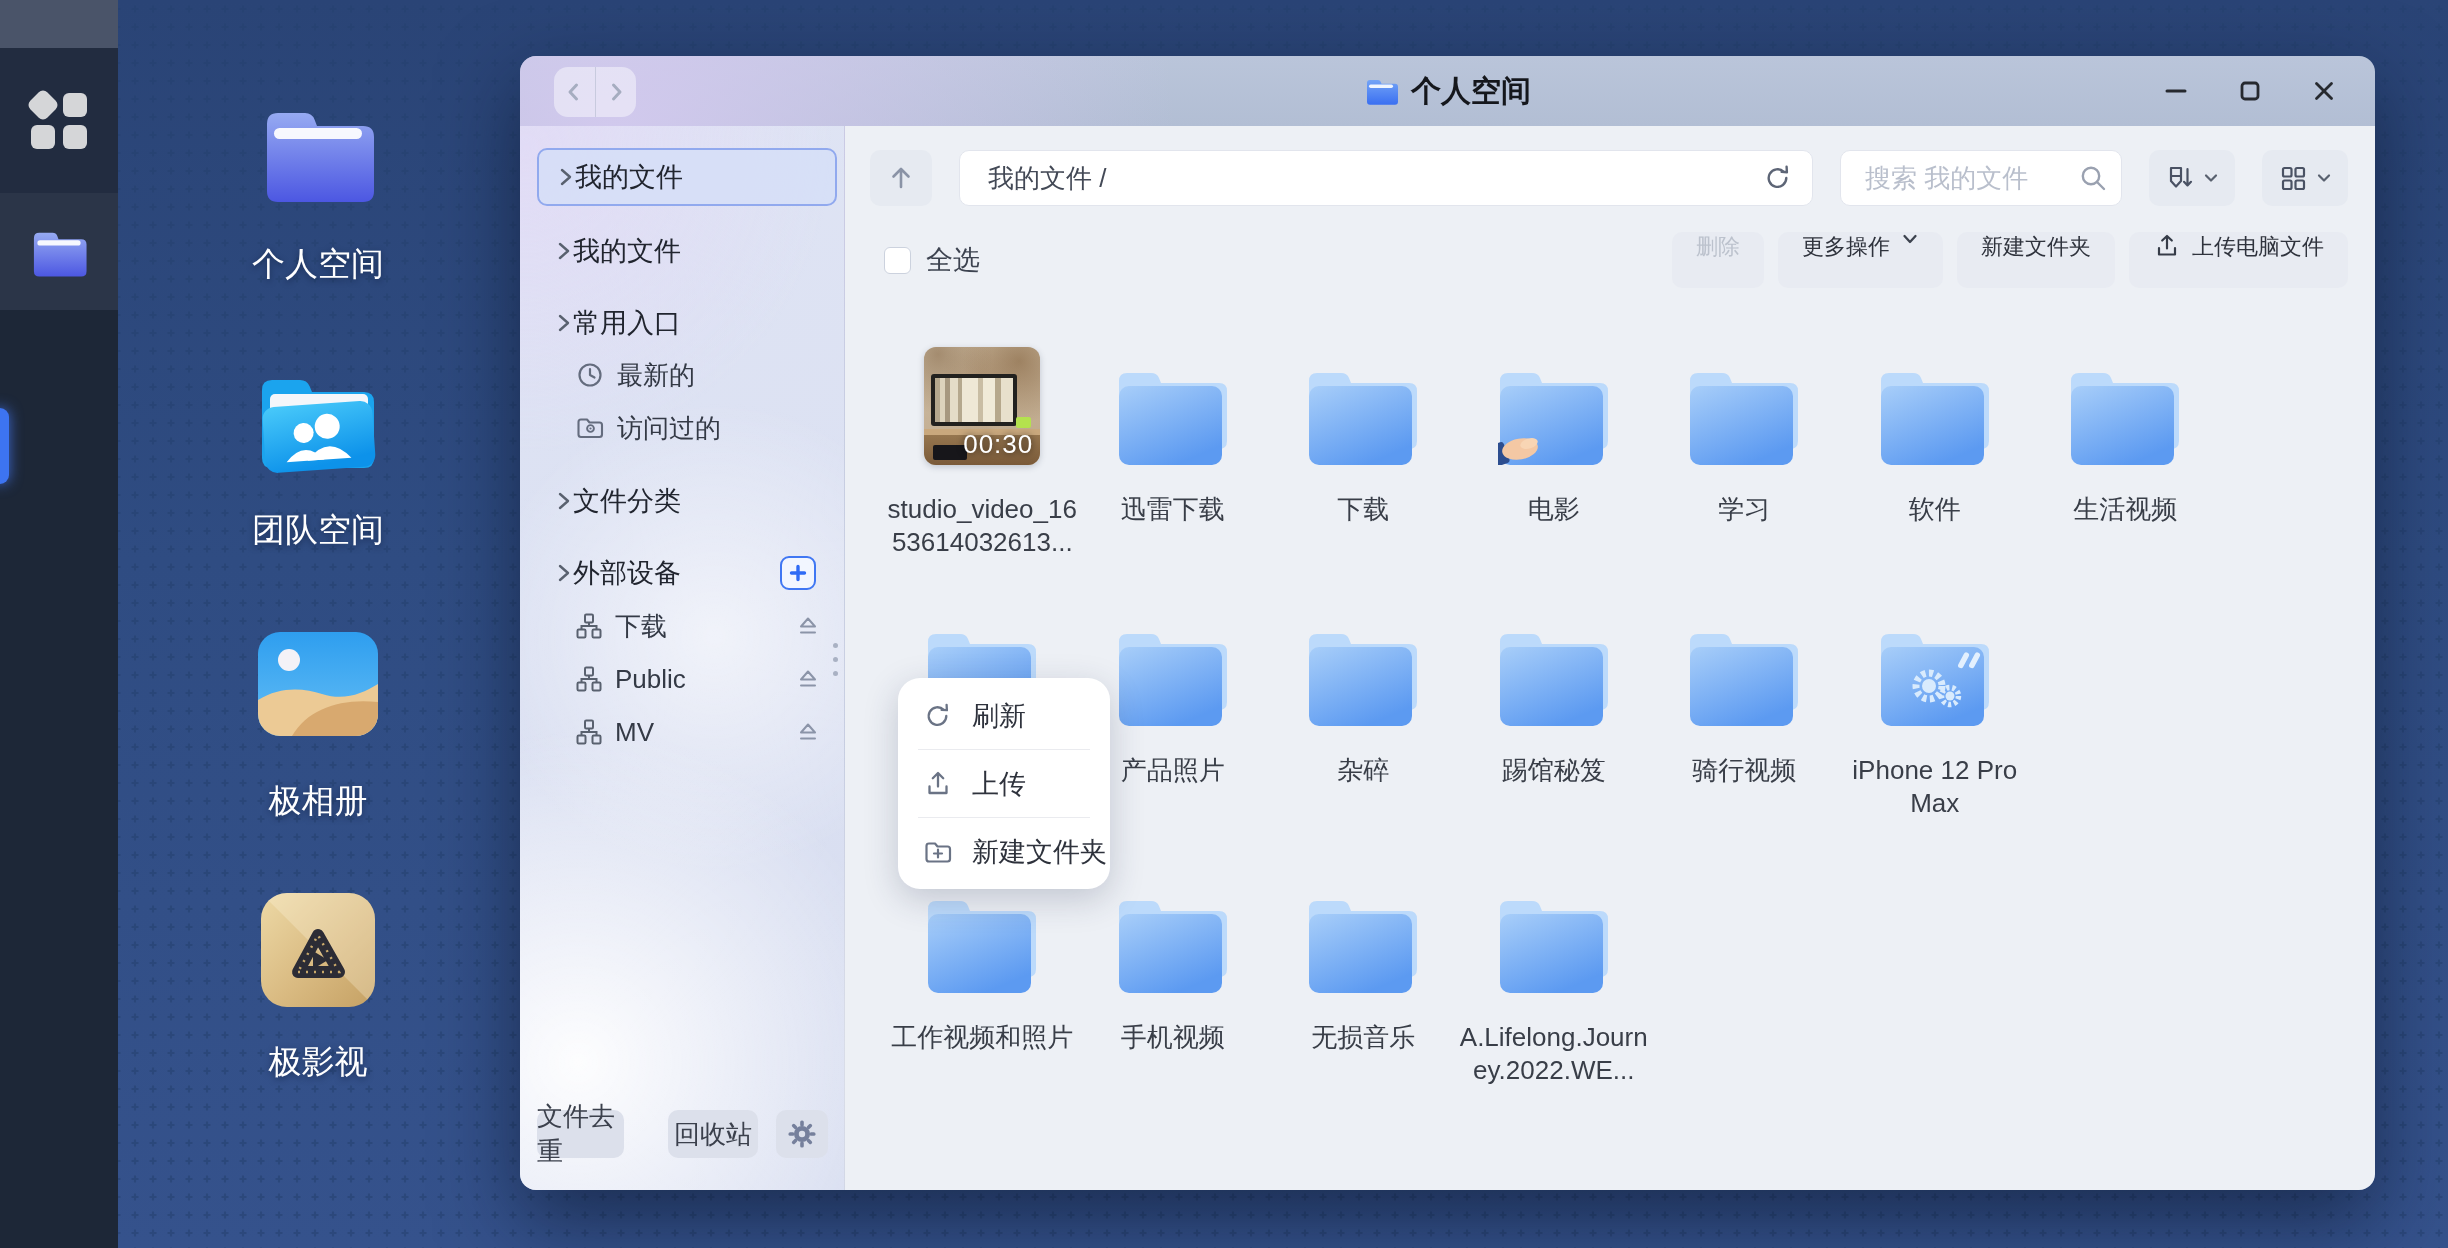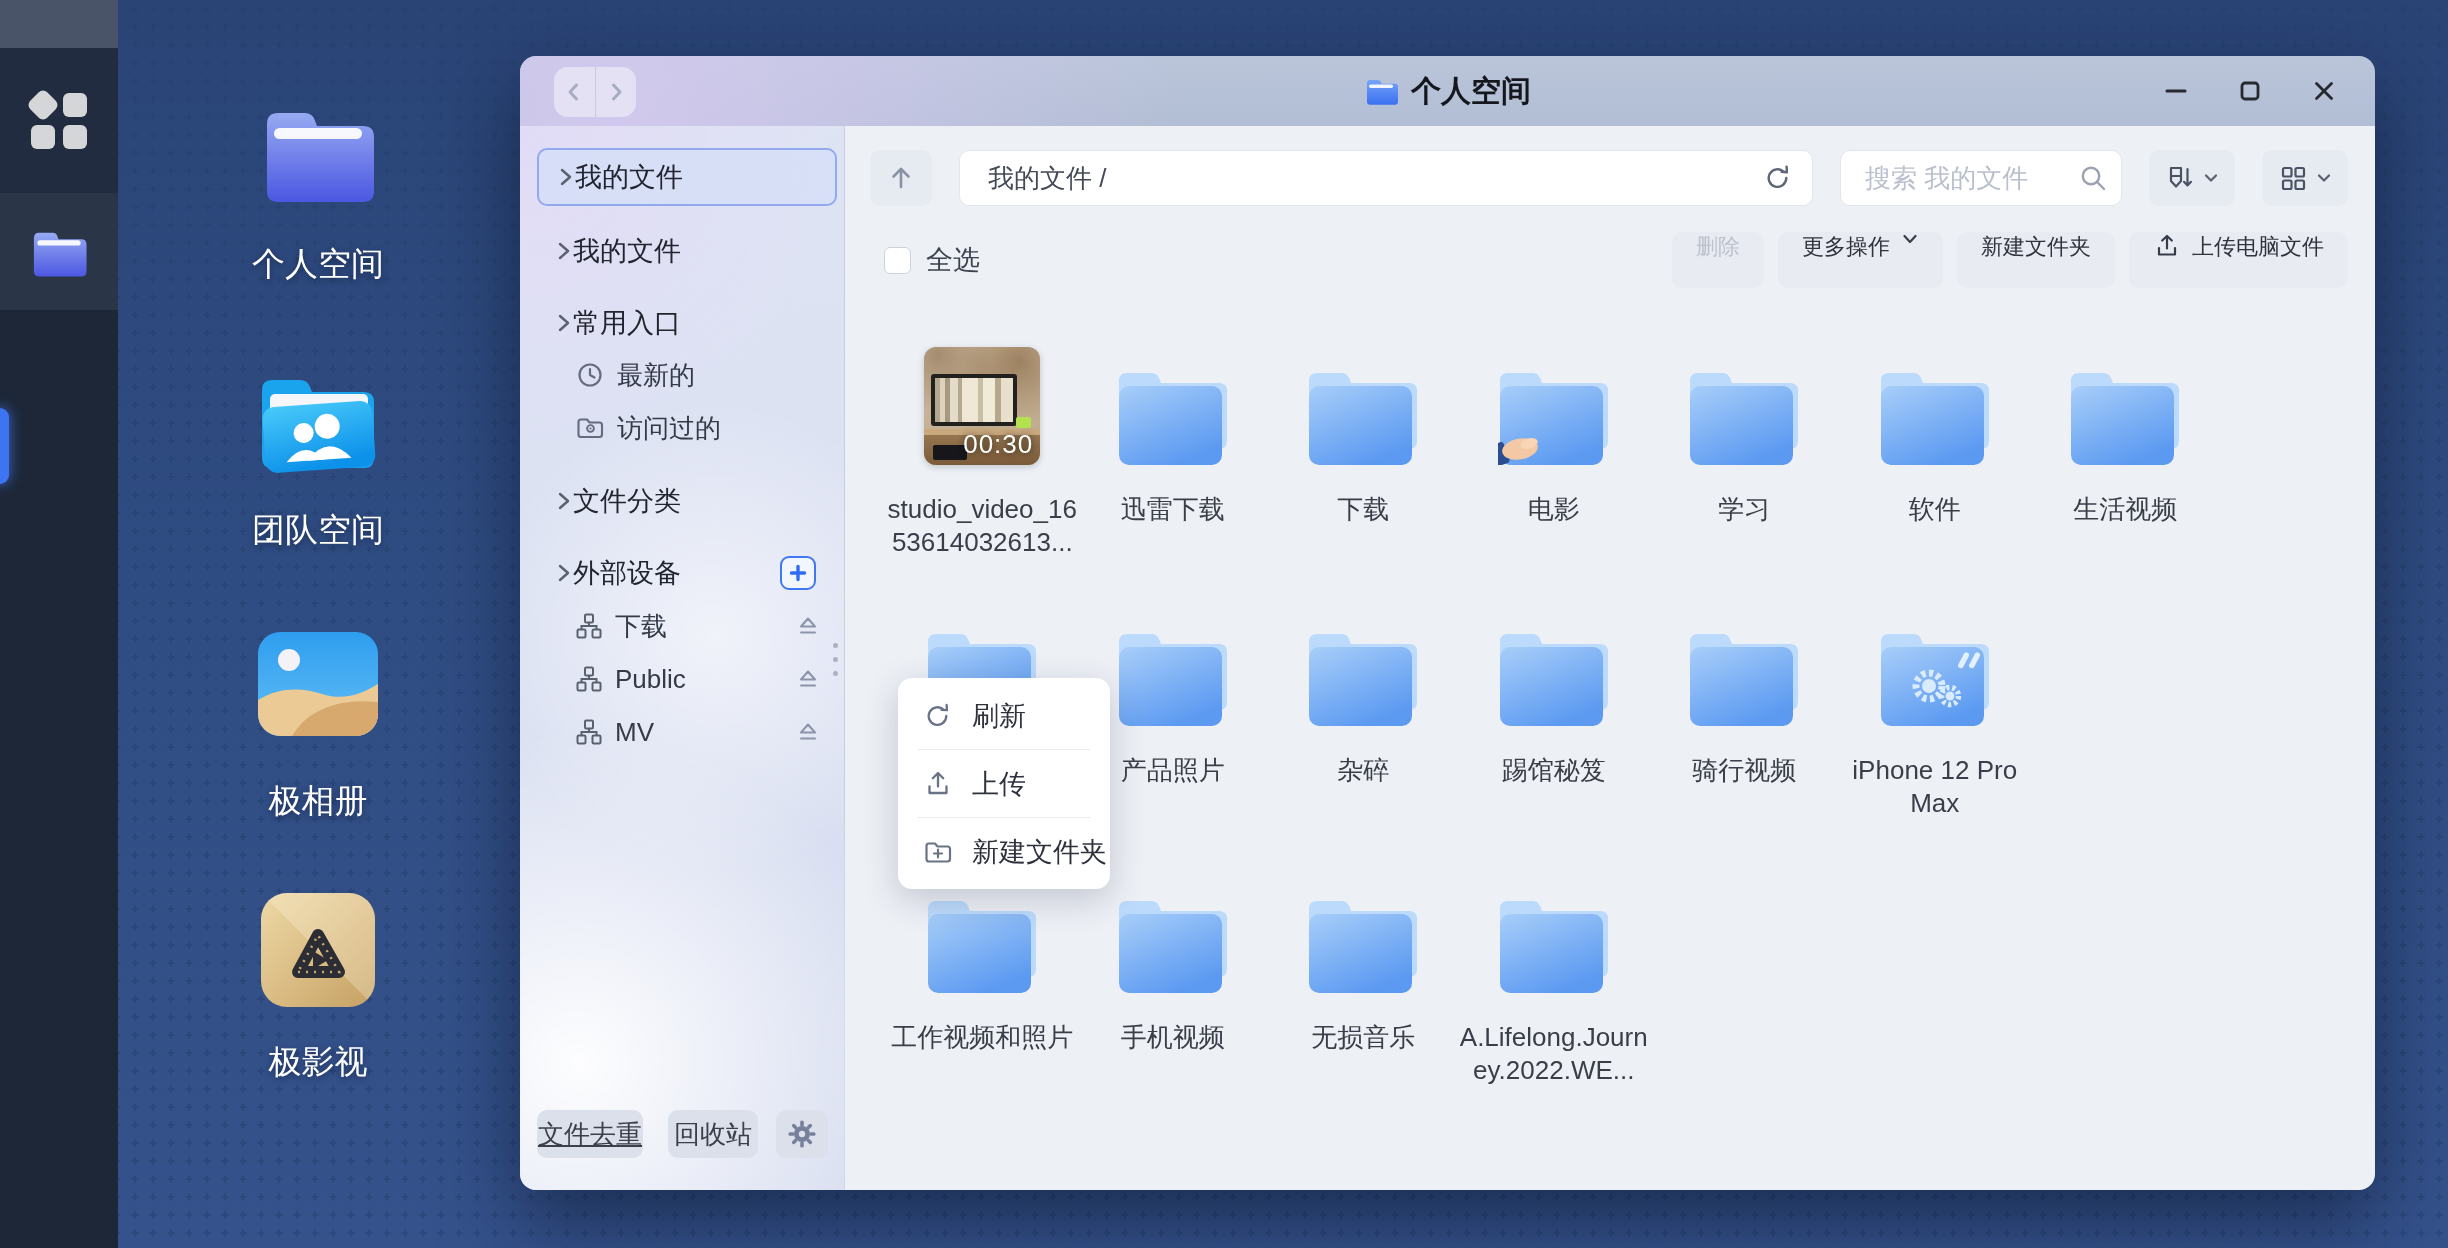--- a/index.html
+++ b/index.html
@@ -58,21 +58,21 @@
   .srow .chev { margin-left:18px; display:flex; }
   .srow .slabel { font-size:27px; font-weight:500; color:#21252f; }
   .srow.sub .sicon { margin-left:38px; display:flex; }
   .srow.sub .slabel { margin-left:12px; font-weight:400; font-size:26px; color:#343a46; }
   .srow.selected { background:rgba(213,223,248,.8); border:2px solid #91a9ee; height:58px; }
   .addbtn { position:absolute; left:243px; width:36px; height:34px; border:2.5px solid #4077f3; border-radius:9px;
     background:#f2f6ff; display:flex; align-items:center; justify-content:center; cursor:pointer; }
   .ejbtn { position:absolute; left:256px; width:30px; height:30px; display:flex; align-items:center; justify-content:center; cursor:pointer; }
   .sfoot { position:absolute; height:48px; border-radius:10px; background:#dce0eb; display:flex;
     align-items:center; justify-content:center; font-size:26px; color:#3b404c; cursor:pointer; }
-  .sf-dedupe { left:17px; top:984px; width:106px;text-decoration:underline; }
+  .sf-dedupe { left:17px; top:984px; width:87px; }
   .sf-recycle { left:148px; top:984px; width:90px; }
   .sf-gear { left:256px; top:984px; width:52px; }
   .dragdots { position:absolute; left:313px; top:517px; display:flex; flex-direction:column; gap:9px; z-index:4; }
   .dragdots i { width:5px; height:5px; border-radius:50%; background:#a9b1c3; }
 
   
   .content { position:relative; flex:1; background:#edf0f5; }
   .toolbar { position:absolute; left:0; right:0; top:24px; height:56px; display:flex; align-items:center;
     padding:0 27px 0 25px; gap:27px; }
   .tbtn { height:56px; background:#e6eaf1; border-radius:10px; display:flex; align-items:center;
@@ -116,21 +116,21 @@
   .tvscreen { width:100%; height:100%;
     background:linear-gradient(90deg,#b4a78e 0 7%,#ddd3bd 7% 13%,#a79880 13% 19%,#e4dcc8 19% 29%,#b5a88e 29% 35%,#efe8d6 35% 55%,#c9bda4 55% 61%,#f0ead8 61% 77%,#b6a88c 77% 85%,#e8e0cc 85% 100%); }
   .cabtop { position:absolute; left:0; bottom:30px; width:100%; height:6px; background:#c9a87d; }
   .cabinet { position:absolute; left:0; bottom:0; width:100%; height:30px; background:linear-gradient(180deg,#96764f,#7a5a39); }
   .speaker { position:absolute; left:9px; bottom:5px; width:34px; height:15px; background:#17161a; border-radius:2px; }
   .greenobj { position:absolute; right:9px; bottom:37px; width:15px; height:11px; background:#b4e24e; border-radius:2px; }
   .duration { position:absolute; right:7px; bottom:5px; color:#fff; font-size:26px;
     text-shadow:0 0 7px rgba(0,0,0,.75); letter-spacing:1px; }
 
   
-  .ctxmenu { position:absolute; left:53px; top:552px; width:212px; background:#fff; border-radius:14px;
+  .ctxmenu { position:absolute; left:53px; top:552px; width:212px; background:#fff; border-radius:22px;
     box-shadow:0 10px 34px rgba(40,50,80,.22); padding:4px 0; z-index:10; }
   .mitem { height:67px; display:flex; align-items:center; padding-left:25px; gap:19px; cursor:pointer; }
   .mitem span { font-size:27px; color:#2e323c; }
   .msep { height:1px; background:#eaebef; margin:0 20px; }
 
   svg { display:block; }
 </style>
 </head>
 <body>
 

